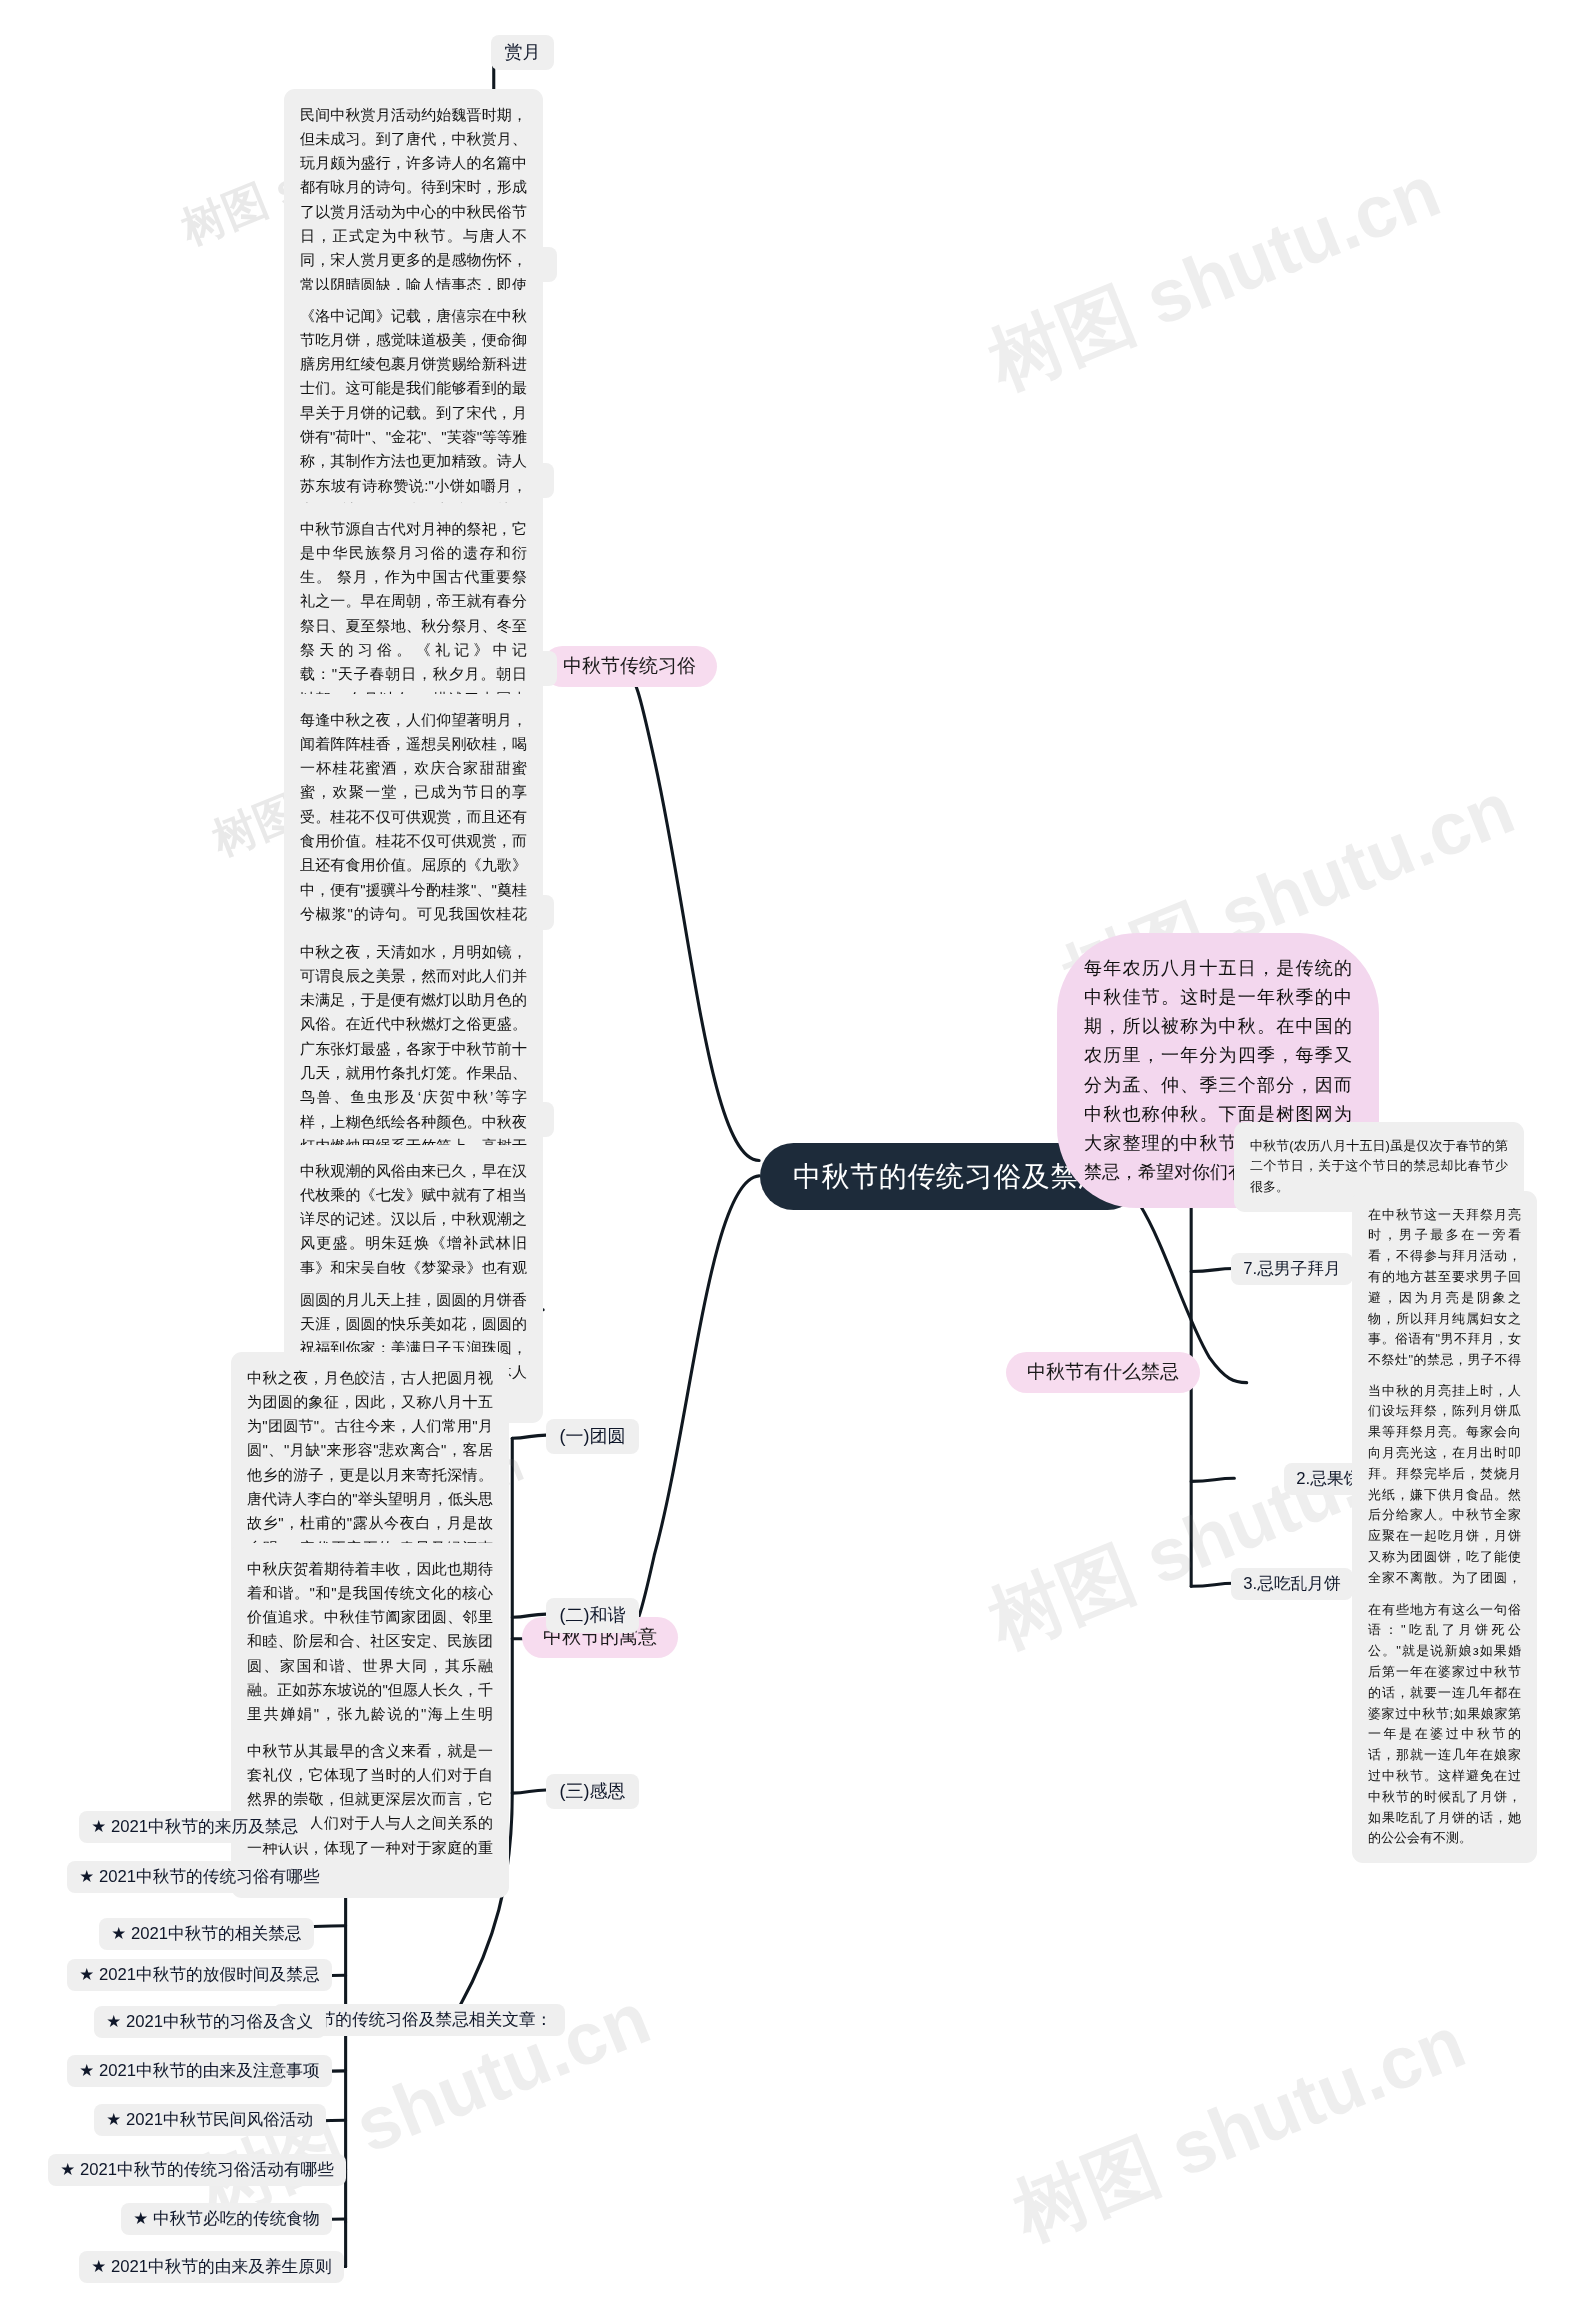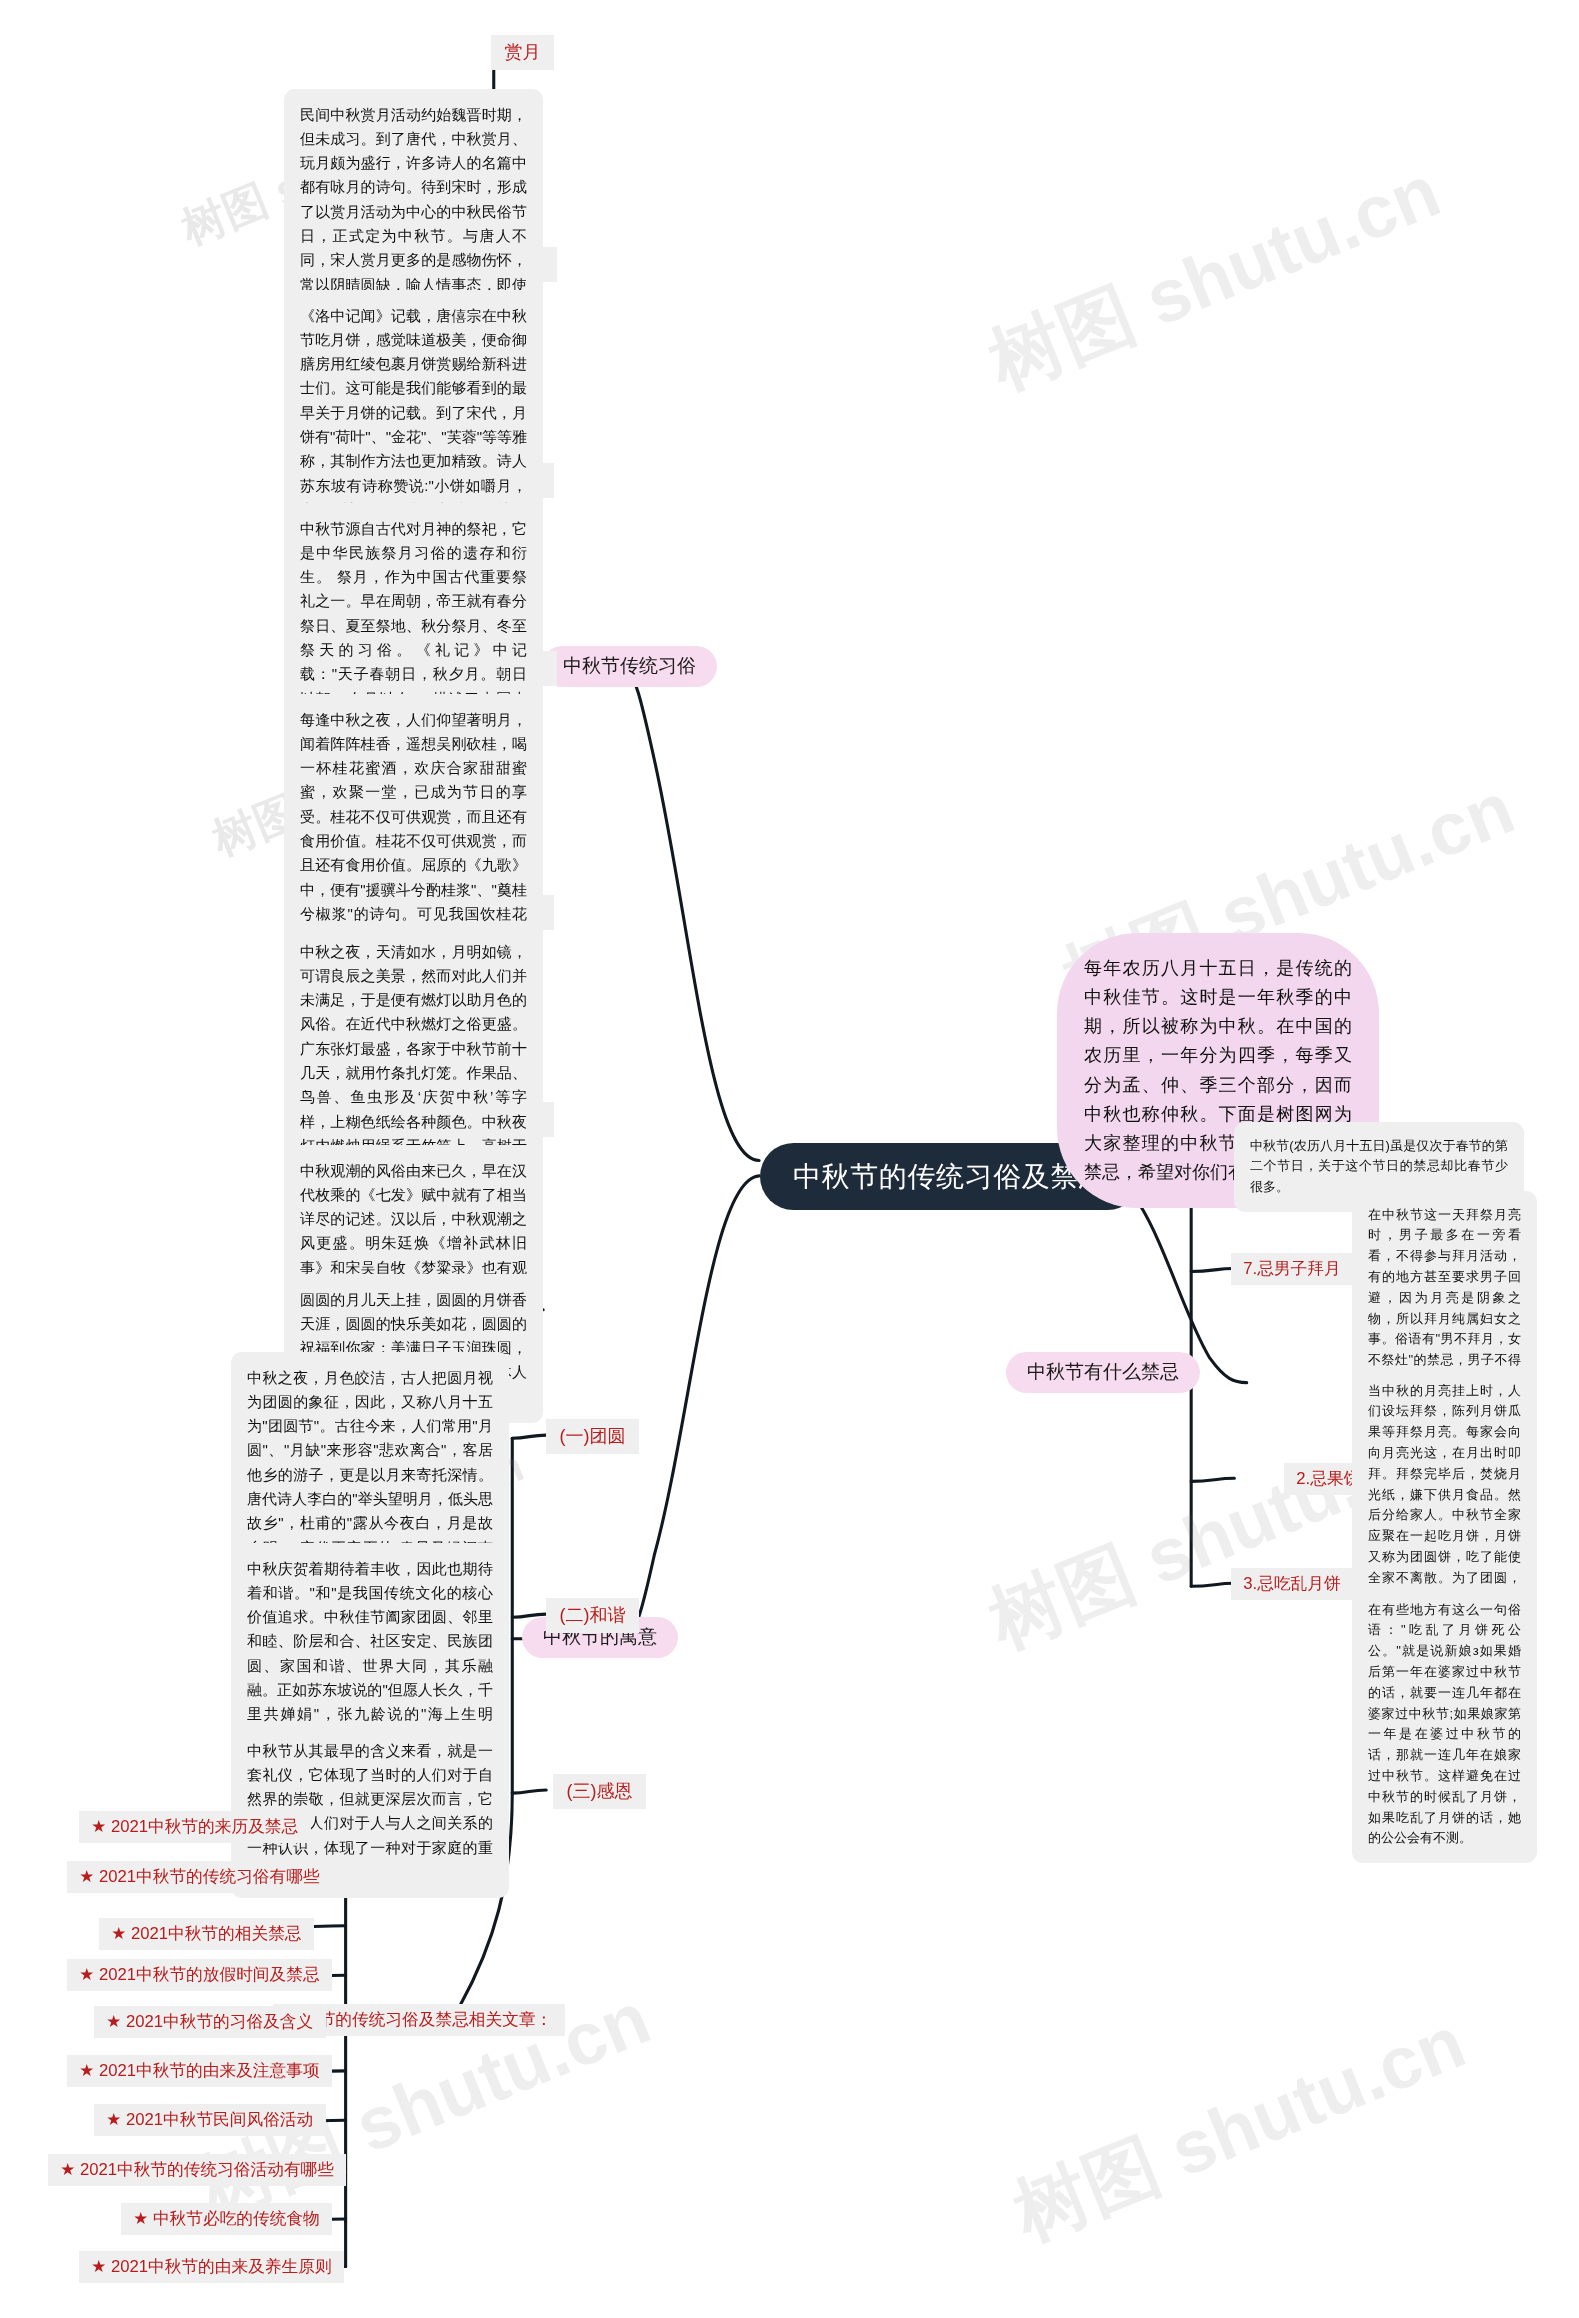--- a/index.html
+++ b/index.html
@@ -24,21 +24,21 @@
     padding:9px 21px;font-size:19px;line-height:1.2;white-space:nowrap;
   }
   
   .blob{
     background:#f3d7ee;color:#111;border-radius:80px;
     padding:21px 27px;font-size:18px;line-height:1.62;
     text-align:justify;
   }
   
   .chip{
-    background:#efefef;color:#b91c1c;border-radius:0;
+    background:#efefef;color:#0f172a;border-radius:8px;
     padding:6.8px 13.6px;font-size:18px;line-height:1.2;white-space:nowrap;
   }
   .chip.sm{font-size:16.7px;padding:6.2px 12.3px;}
   
   .para{
     background:#efefef;color:#111;border-radius:11px;
     padding:13.6px 16px;font-size:15px;line-height:1.62;text-align:justify;
   }
   .para.tiny{font-size:13px;line-height:1.6;}
 
@@ -139,21 +139,21 @@
   <div class="node para" style="left:284px;top:89px;width:259px;">民间中秋赏月活动约始魏晋时期，但未成习。到了唐代，中秋赏月、玩月颇为盛行，许多诗人的名篇中都有咏月的诗句。待到宋时，形成了以赏月活动为中心的中秋民俗节日，正式定为中秋节。与唐人不同，宋人赏月更多的是感物伤怀，常以阴晴圆缺，喻人情事态，即使中秋之夜，明月的清光也掩饰不住宋人的伤感。</div>
   <div class="node para" style="left:284px;top:290px;width:259px;">《洛中记闻》记载，唐僖宗在中秋节吃月饼，感觉味道极美，便命御膳房用红绫包裹月饼赏赐给新科进士们。这可能是我们能够看到的最早关于月饼的记载。到了宋代，月饼有"荷叶"、"金花"、"芙蓉"等等雅称，其制作方法也更加精致。诗人苏东坡有诗称赞说:"小饼如嚼月，中有酥与饴。"酥是油酥，饴就是糖，其味道甜脆香美可想而知。</div>
   <div class="node para" style="left:284px;top:503px;width:259px;">中秋节源自古代对月神的祭祀，它是中华民族祭月习俗的遗存和衍生。 祭月，作为中国古代重要祭礼之一。早在周朝，帝王就有春分祭日、夏至祭地、秋分祭月、冬至祭天的习俗。《礼记》中记载："天子春朝日，秋夕月。朝日以朝，夕月以夕。"描述了中国古代帝王春天祭日、秋天祭月的礼制。</div>
   <div class="node para" style="left:284px;top:694px;width:259px;">每逢中秋之夜，人们仰望著明月，闻着阵阵桂香，遥想吴刚砍桂，喝一杯桂花蜜酒，欢庆合家甜甜蜜蜜，欢聚一堂，已成为节日的享受。桂花不仅可供观赏，而且还有食用价值。桂花不仅可供观赏，而且还有食用价值。屈原的《九歌》中，便有"援骥斗兮酌桂浆"、"奠桂兮椒浆"的诗句。可见我国饮桂花酿酒的年代，已是相当久远了。但到了现在，人们多是拿红酒代替了。</div>
   <div class="node para" style="left:284px;top:926px;width:259px;">中秋之夜，天清如水，月明如镜，可谓良辰之美景，然而对此人们并未满足，于是便有燃灯以助月色的风俗。在近代中秋燃灯之俗更盛。广东张灯最盛，各家于中秋节前十几天，就用竹条扎灯笼。作果品、鸟兽、鱼虫形及‘庆贺中秋’等字样，上糊色纸绘各种颜色。中秋夜灯内燃烛用绳系于竹竿上，高树于瓦檐或露台上，或用小灯砌成字形或种种形状，挂于家屋高处。中秋燃灯的规模似乎仅次于元宵灯节。</div>
   <div class="node para" style="left:284px;top:1145px;width:259px;">中秋观潮的风俗由来已久，早在汉代枚乘的《七发》赋中就有了相当详尽的记述。汉以后，中秋观潮之风更盛。明朱廷焕《增补武林旧事》和宋吴自牧《梦粱录》也有观潮记载。这两书所记述的观潮盛况，说明在宋代中秋观潮之事达到了巅峰。</div>
   <div class="node para" style="left:284px;top:1274px;width:259px;">圆圆的月儿天上挂，圆圆的月饼香天涯，圆圆的快乐美如花，圆圆的祝福到你家：美满日子玉润珠圆，幸福生活花好月圆，国际通全体人员祝大家合家吉祥永团圆。</div>
 
   <div class="node chip" style="left:546px;top:1419px;">(一)团圆</div>
   <div class="node chip" style="left:546px;top:1598px;">(二)和谐</div>
-  <div class="node chip" style="left:546px;top:1774px;margin-left:7px;">(三)感恩</div>
+  <div class="node chip" style="left:546px;top:1774px;">(三)感恩</div>
 
   <div class="node para" style="left:231px;top:1352px;width:278px;">中秋之夜，月色皎洁，古人把圆月视为团圆的象征，因此，又称八月十五为"团圆节"。古往今来，人们常用"月圆"、"月缺"来形容"悲欢离合"，客居他乡的游子，更是以月来寄托深情。唐代诗人李白的"举头望明月，低头思故乡"，杜甫的"露从今夜白，月是故乡明"，宋代王安石的"春风又绿江南岸，明月何时照我还"等诗句，都是千古绝唱。吃月饼是节日的另一习俗，月饼象征着团圆。</div>
   <div class="node para" style="left:231px;top:1543px;width:278px;">中秋庆贺着期待着丰收，因此也期待着和谐。"和"是我国传统文化的核心价值追求。中秋佳节阖家团圆、邻里和睦、阶层和合、社区安定、民族团圆、家国和谐、世界大同，其乐融融。正如苏东坡说的"但愿人长久，千里共婵娟"，张九龄说的"海上生明月，天涯共此时。"</div>
   <div class="node para" style="left:231px;top:1725px;width:278px;">中秋节从其最早的含义来看，就是一套礼仪，它体现了当时的人们对于自然界的崇敬，但就更深层次而言，它也表明了人们对于人与人之间关系的一种认识，体现了一种对于家庭的重视。</div>
 
   <div class="node para tiny" style="left:1234px;top:1122px;width:290px;">中秋节(农历八月十五日)虽是仅次于春节的第二个节日，关于这个节日的禁忌却比春节少很多。</div>
 
   <div class="node chip sm" style="left:1231px;top:1253px;">7.忌男子拜月</div>
   <div class="node chip sm" style="left:1284px;top:1463px;">2.忌果饼不圆</div>
   <div class="node chip sm" style="left:1231px;top:1568px;">3.忌吃乱月饼</div>

